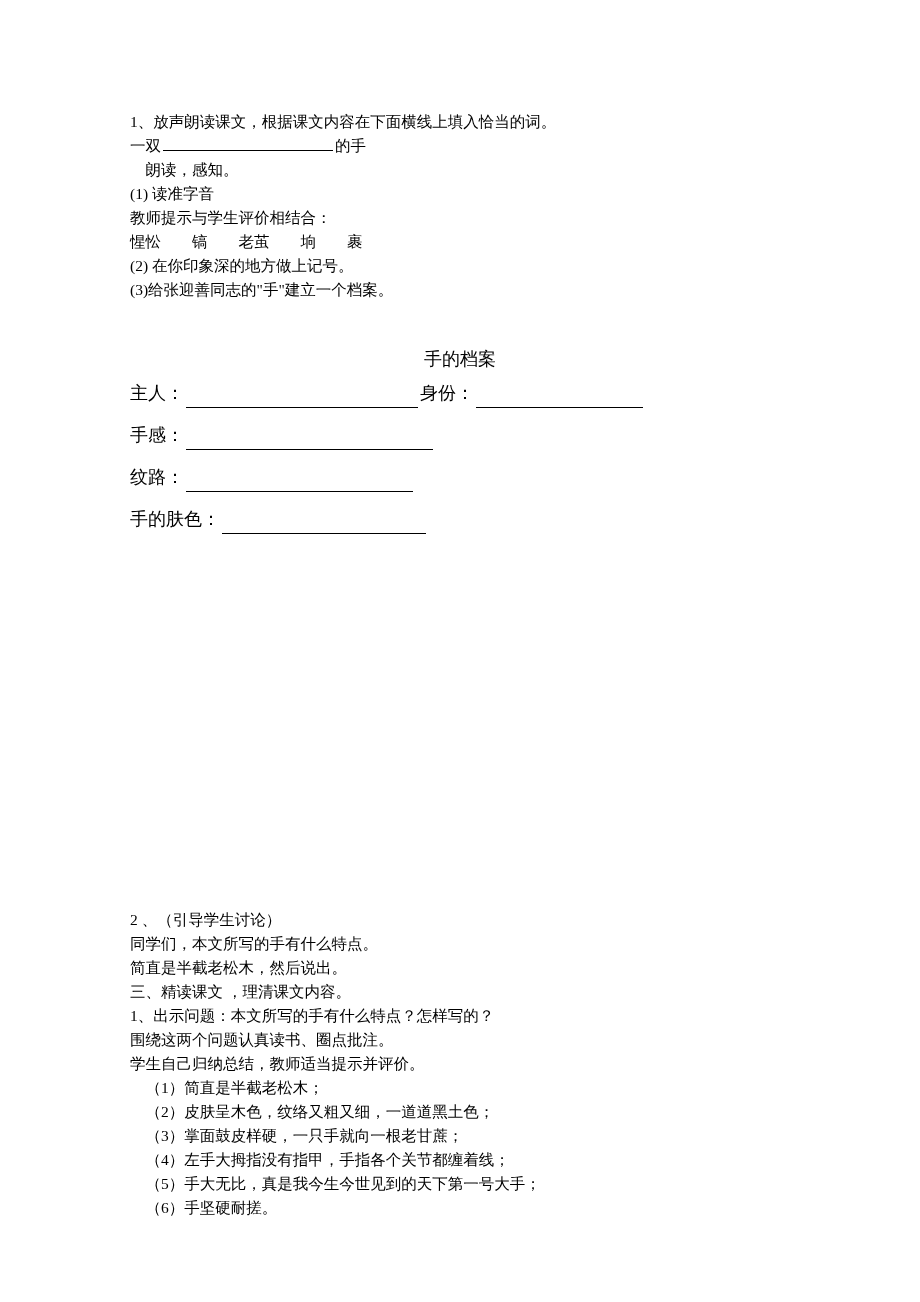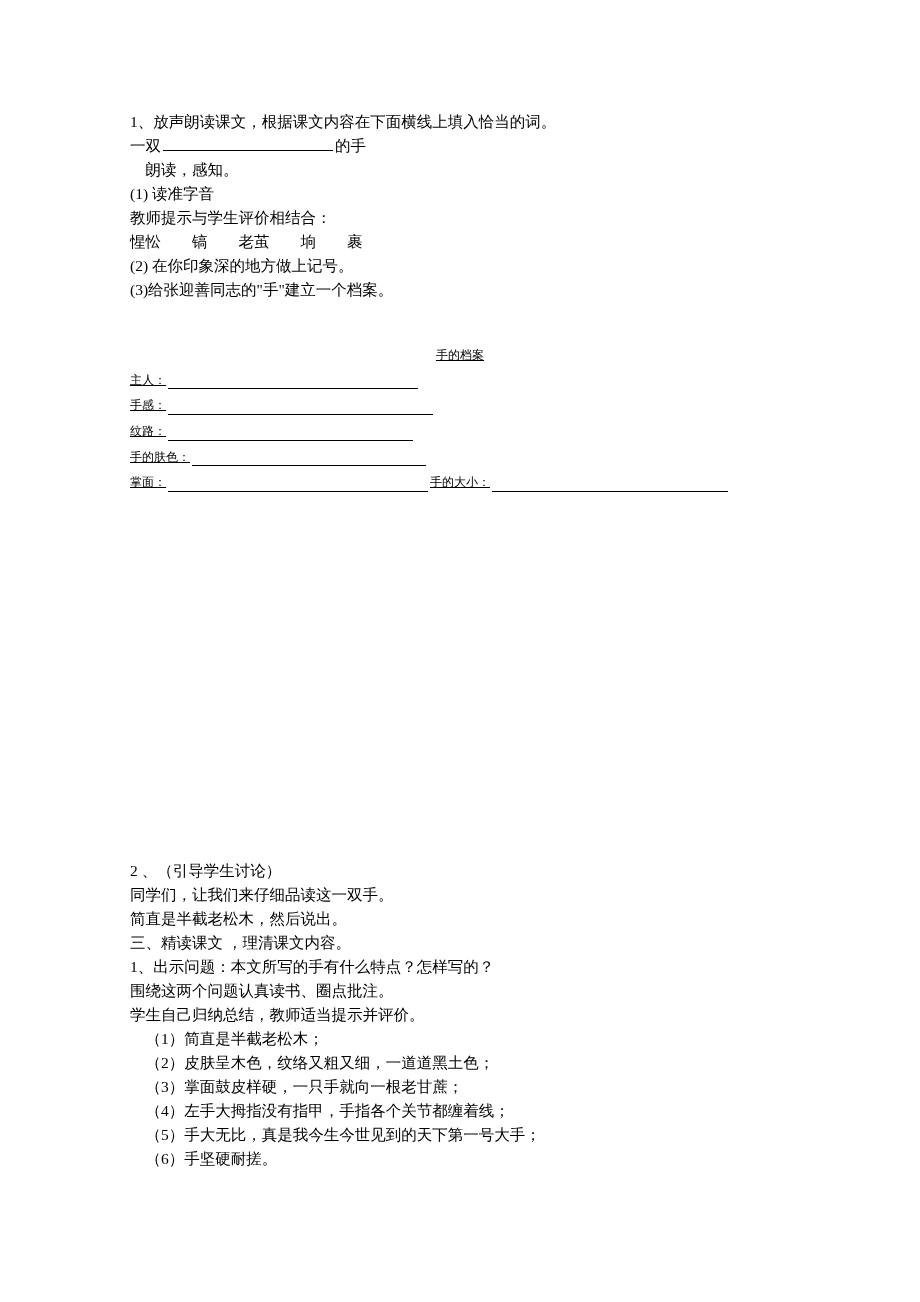--- a/index.html
+++ b/index.html
@@ -22,30 +22,29 @@
     }
     .blank-inline {
       display: inline-block;
       border-bottom: 1px solid #000;
       height: 1em;
       vertical-align: baseline;
       margin: 0 2px;
     }
     .table-wrap {
       margin-top: 44px;
-      font-size: 12px;
-      text-decoration: underline;
+      font-size: 18px;
     }
     .archive-title {
       text-align: center;
       margin-bottom: 6px;
     }
     .row {
       display: flex;
-      margin-bottom: 7px;
+      margin-bottom: 14px;
       align-items: flex-end;
     }
     .field {
       display: flex;
       align-items: flex-end;
     }
     .label {
       white-space: nowrap;
     }
     .ul {
@@ -74,20 +73,24 @@
 <p class="para">(3)给张迎善同志的"手"建立一个档案。</p>
 
 <div class="table-wrap">
   <div class="archive-title">手的档案</div>
 
   <div class="row">
     <div class="field" style="width:290px">
       <span class="label">主人：</span>
       <span class="ul"></span>
     </div>
+    <div class="field" style="width:225px">
+      <span class="label">身份：</span>
+      <span class="ul"></span>
+    </div>
   </div>
 
   <div class="row">
     <div class="field" style="width:305px">
       <span class="label">手感：</span>
       <span class="ul"></span>
     </div>
   </div>
 
   <div class="row">
@@ -97,40 +100,30 @@
     </div>
   </div>
 
   <div class="row">
     <div class="field" style="width:298px">
       <span class="label">手的肤色：</span>
       <span class="ul"></span>
     </div>
   </div>
 
-  <div class="row">
-    <div class="field" style="width:300px">
-      <span class="label">掌面：</span>
-      <span class="ul"></span>
-    </div>
-    <div class="field" style="width:300px">
-      <span class="label">手的大小：</span>
-      <span class="ul"></span>
-    </div>
-  </div>
 
   <div class="row">
   </div>
 
 </div>
 
 <div class="gap-big"></div>
 
 <p class="para">2 、（引导学生讨论）</p>
-<p class="para">同学们，让我们来仔细品读这一双手。</p>
+<p class="para">同学们，本文所写的手有什么特点。</p>
 <p class="para">简直是半截老松木，然后说出。</p>
 <p class="para">三、精读课文 ，理清课文内容。</p>
 <p class="para">1、出示问题：本文所写的手有什么特点？怎样写的？</p>
 <p class="para">围绕这两个问题认真读书、圈点批注。</p>
 <p class="para">学生自己归纳总结，教师适当提示并评价。</p>
 <p class="para indent1">（1）简直是半截老松木；</p>
 <p class="para indent1">（2）皮肤呈木色，纹络又粗又细，一道道黑土色；</p>
 <p class="para indent1">（3）掌面鼓皮样硬，一只手就向一根老甘蔗；</p>
 <p class="para indent1">（4）左手大拇指没有指甲，手指各个关节都缠着线；</p>
 <p class="para indent1">（5）手大无比，真是我今生今世见到的天下第一号大手；</p>

